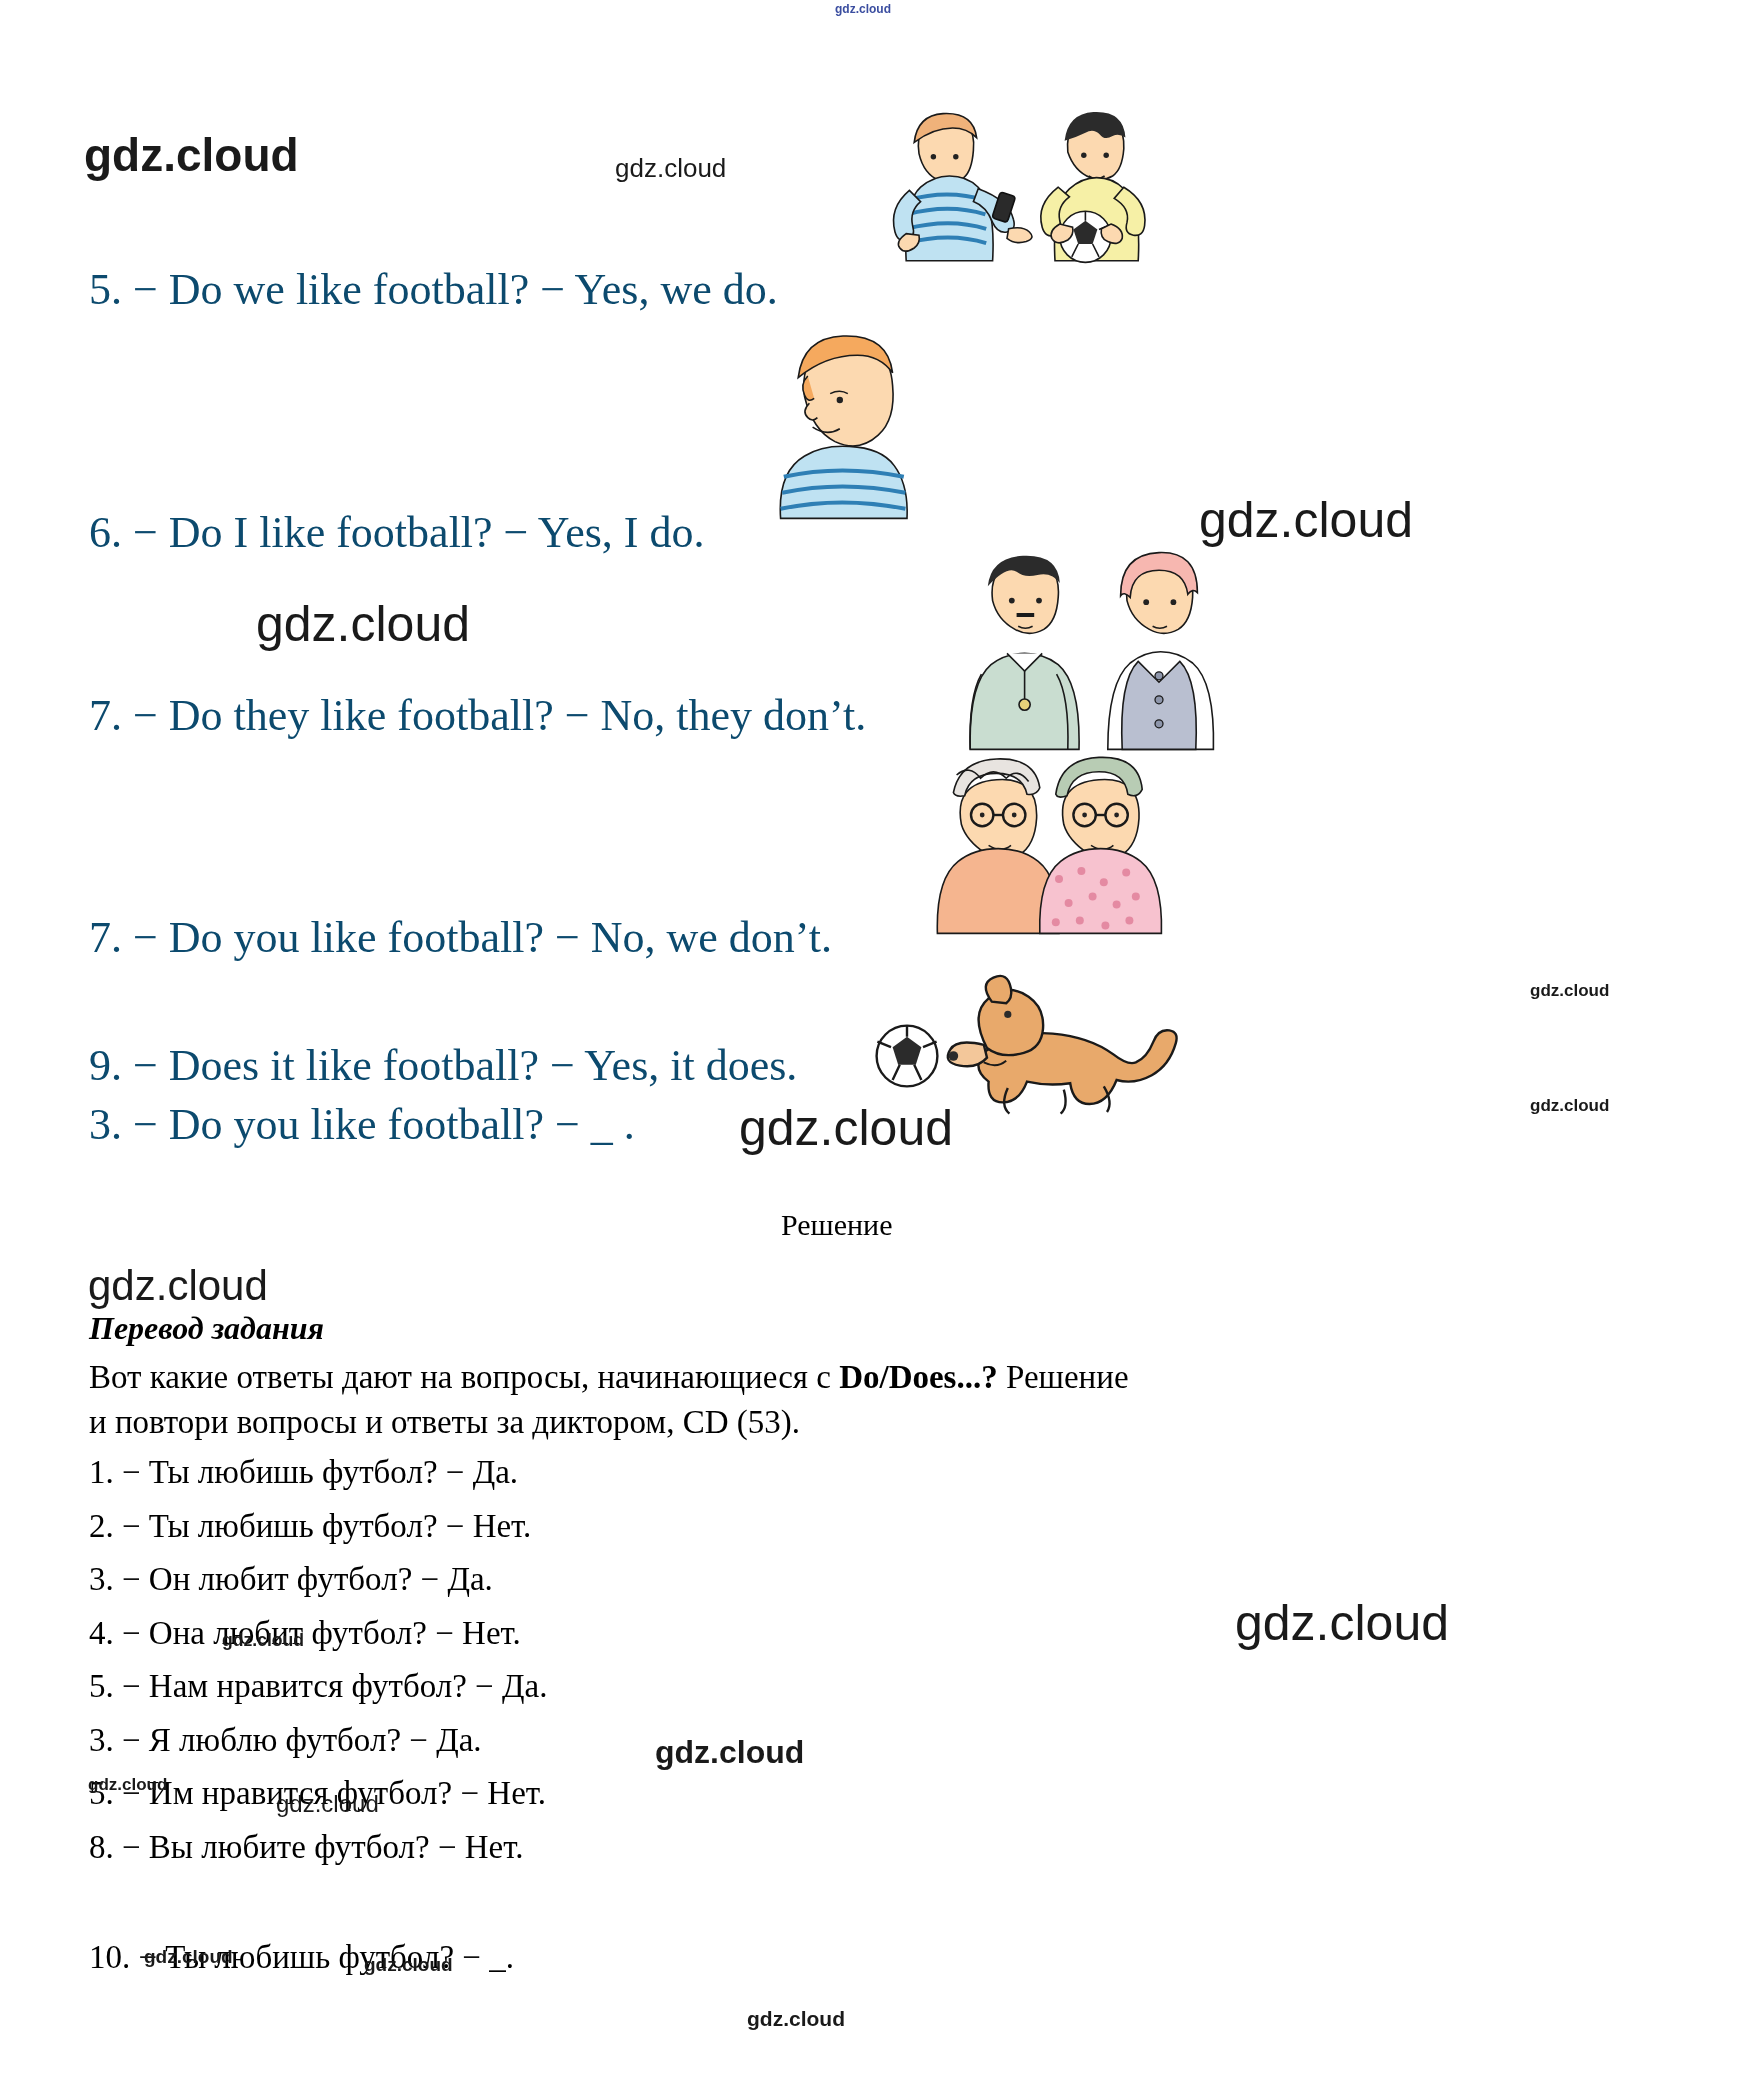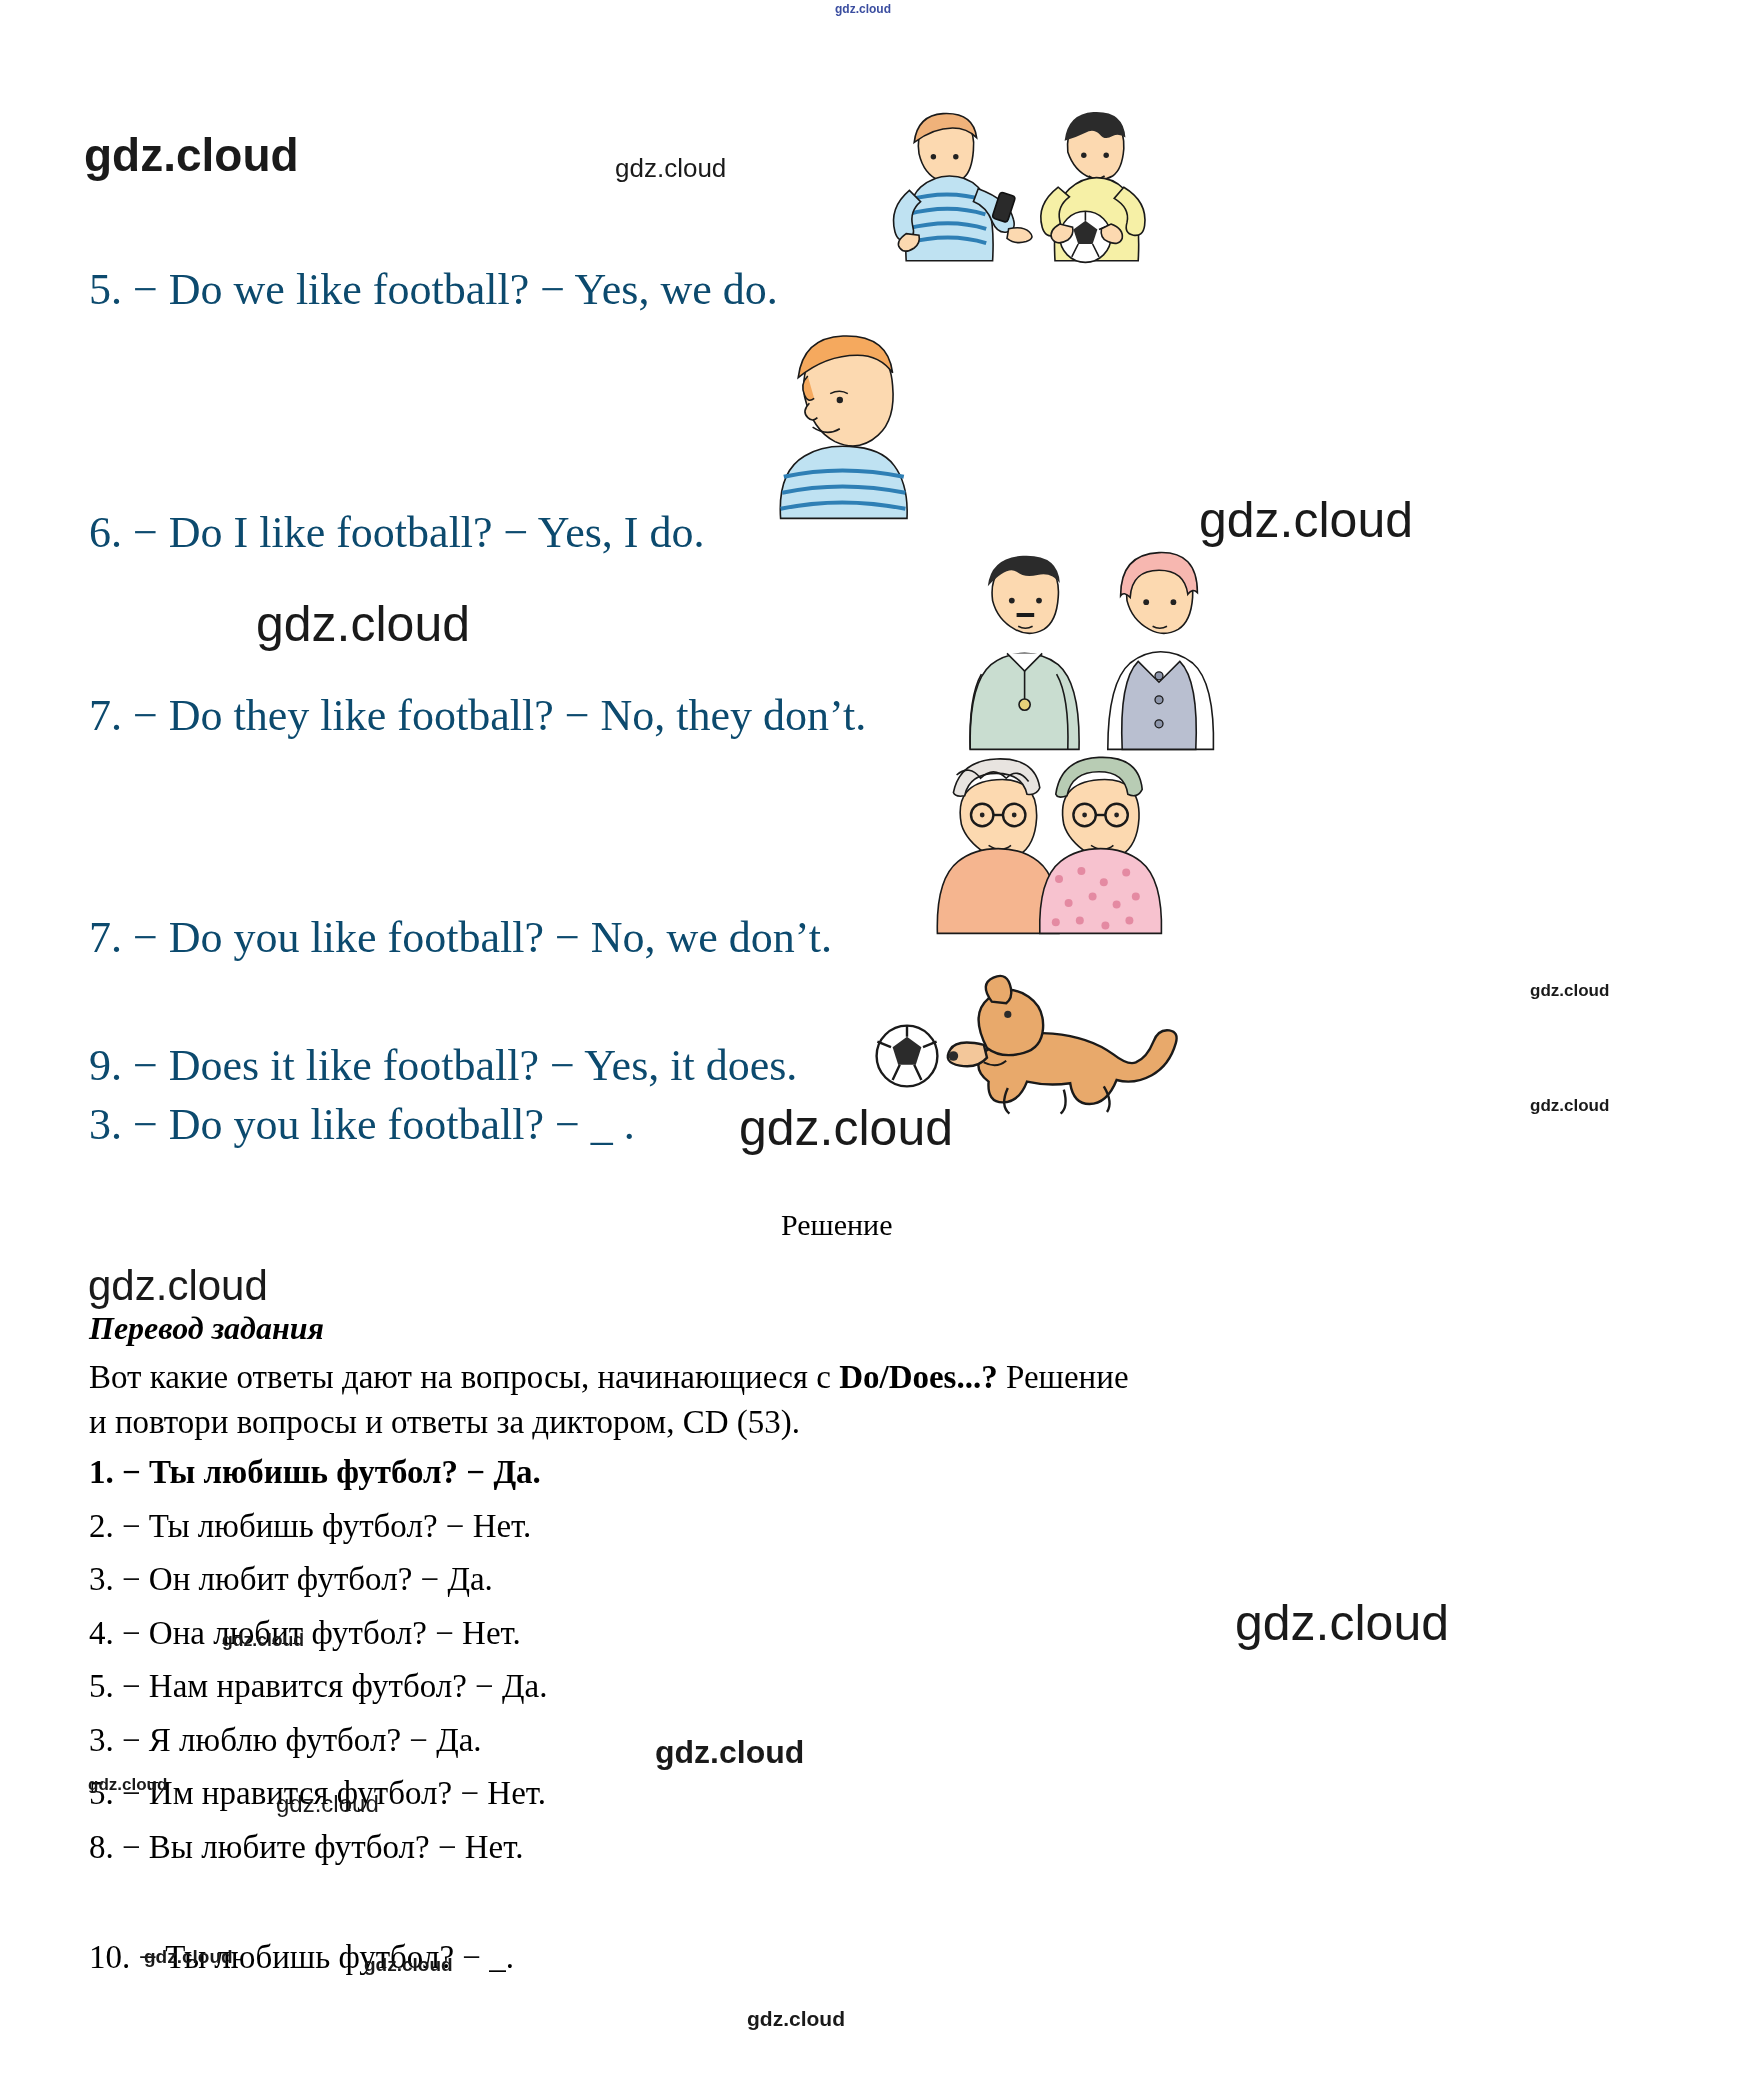--- a/index.html
+++ b/index.html
@@ -248,21 +248,21 @@
 
   <div class="center-word" style="left:781px; top:1208px;">Решение</div>
 
   <div class="trans-title" style="left:89px; top:1310px;">Перевод задания</div>
 
   <div class="para" style="left:89px; top:1358px;">
     <span>Вот какие ответы дают на вопросы, начинающиеся с </span><b>Do/Does...?</b><span> Решение</span>
   </div>
   <div class="para" style="left:89px; top:1403px;">и повтори вопросы и ответы за диктором, CD (53).</div>
 
-  <div class="tr-line" style="left:89px; top:1454px;font-weight:bold;">1. − Ты любишь футбол? − Да.</div>
+  <div class="tr-line" style="left:89px; top:1454px;">1. − Ты любишь футбол? − Да.</div>
   <div class="tr-line" style="left:89px; top:1508px;">2. − Ты любишь футбол? − Нет.</div>
   <div class="tr-line" style="left:89px; top:1561px;">3. − Он любит футбол? − Да.</div>
   <div class="tr-line" style="left:89px; top:1615px;">4. − Она любит футбол? − Нет.</div>
   <div class="tr-line" style="left:89px; top:1668px;">5. − Нам нравится футбол? − Да.</div>
   <div class="tr-line" style="left:89px; top:1722px;">3. − Я люблю футбол? − Да.</div>
   <div class="tr-line" style="left:89px; top:1775px;">5. − Им нравится футбол? − Нет.</div>
   <div class="tr-line" style="left:89px; top:1829px;">8. − Вы любите футбол? − Нет.</div>
   <div class="tr-line" style="left:89px; top:1939px;">10. − Ты любишь футбол? − _.</div>
 
   <div id="watermark-layer">

